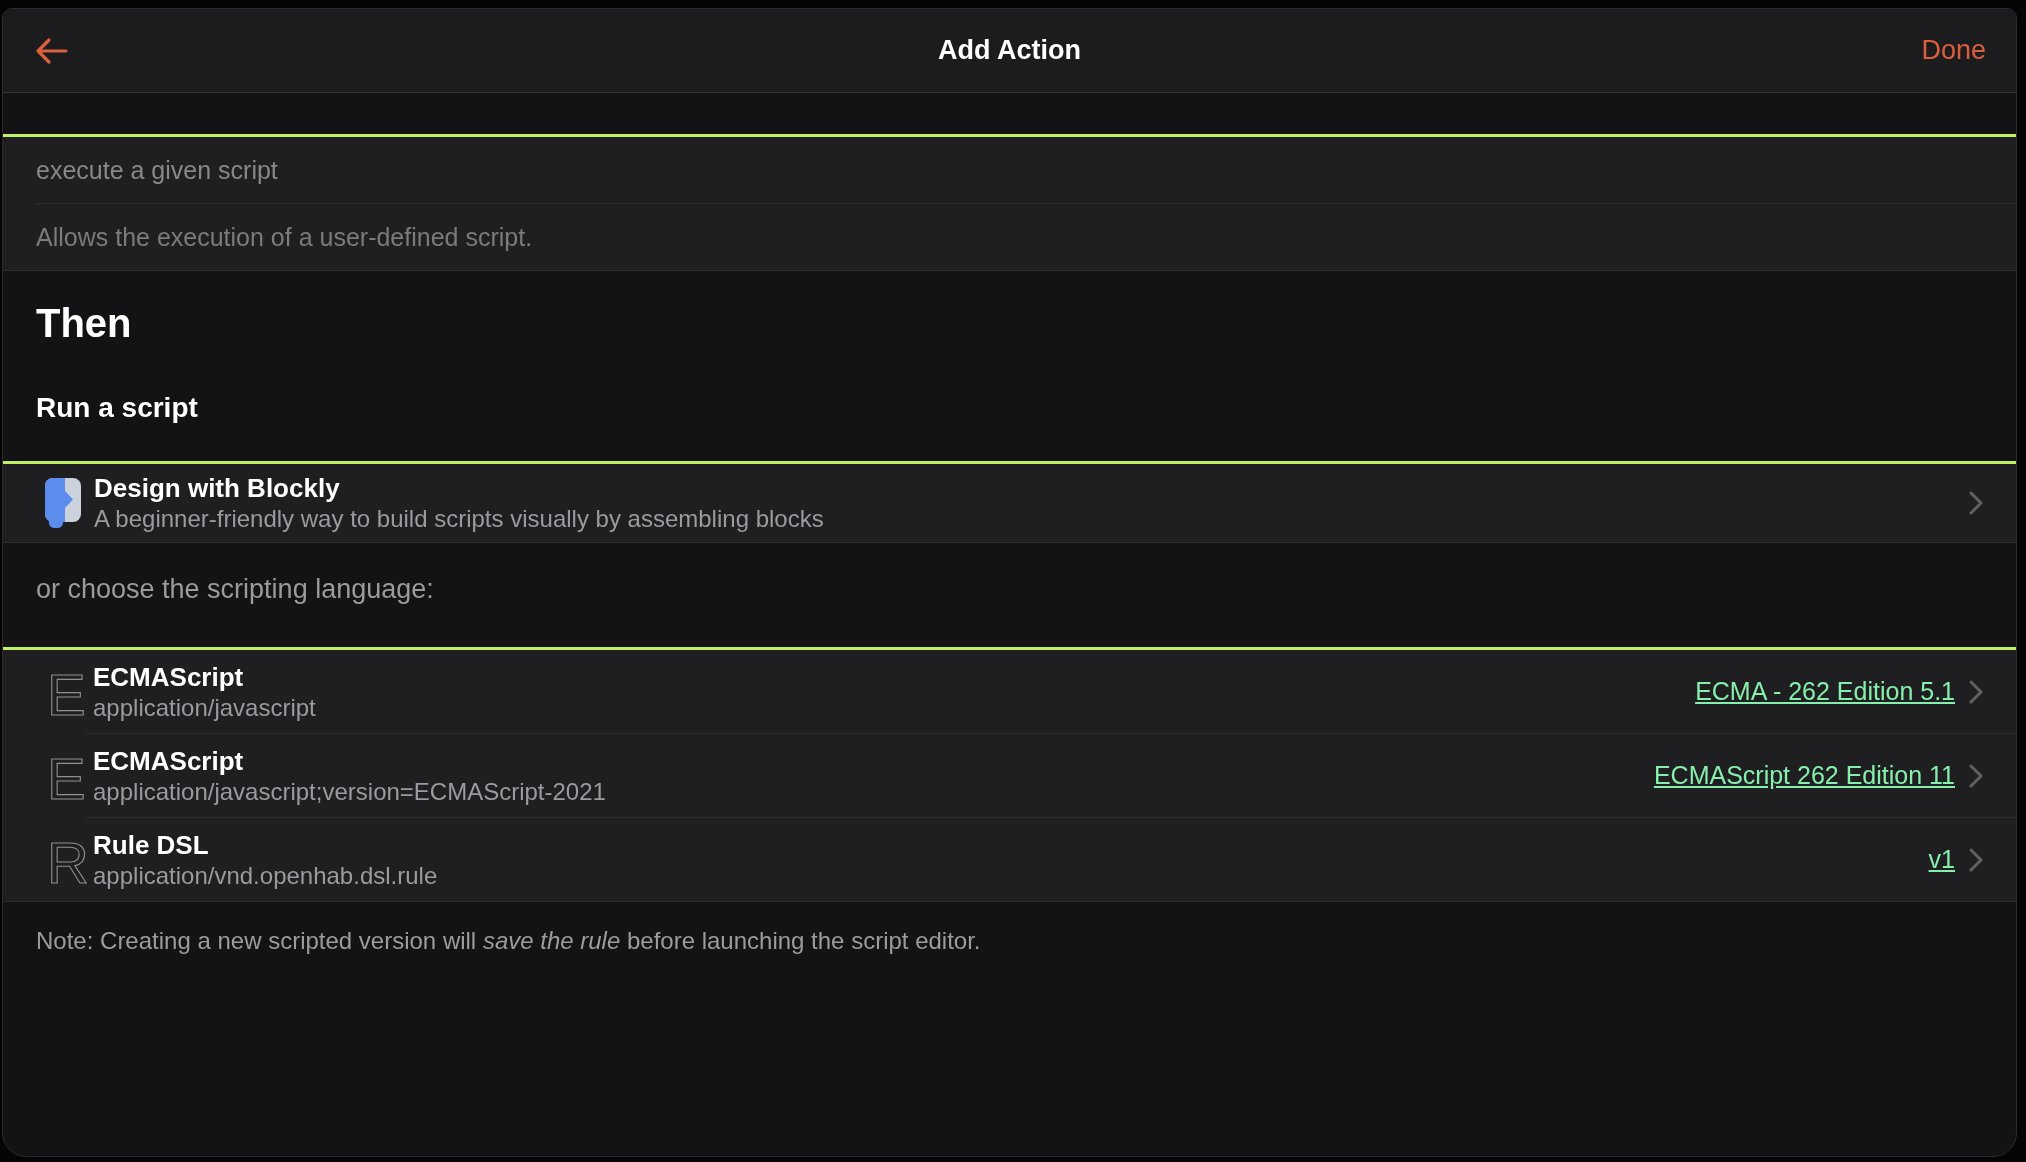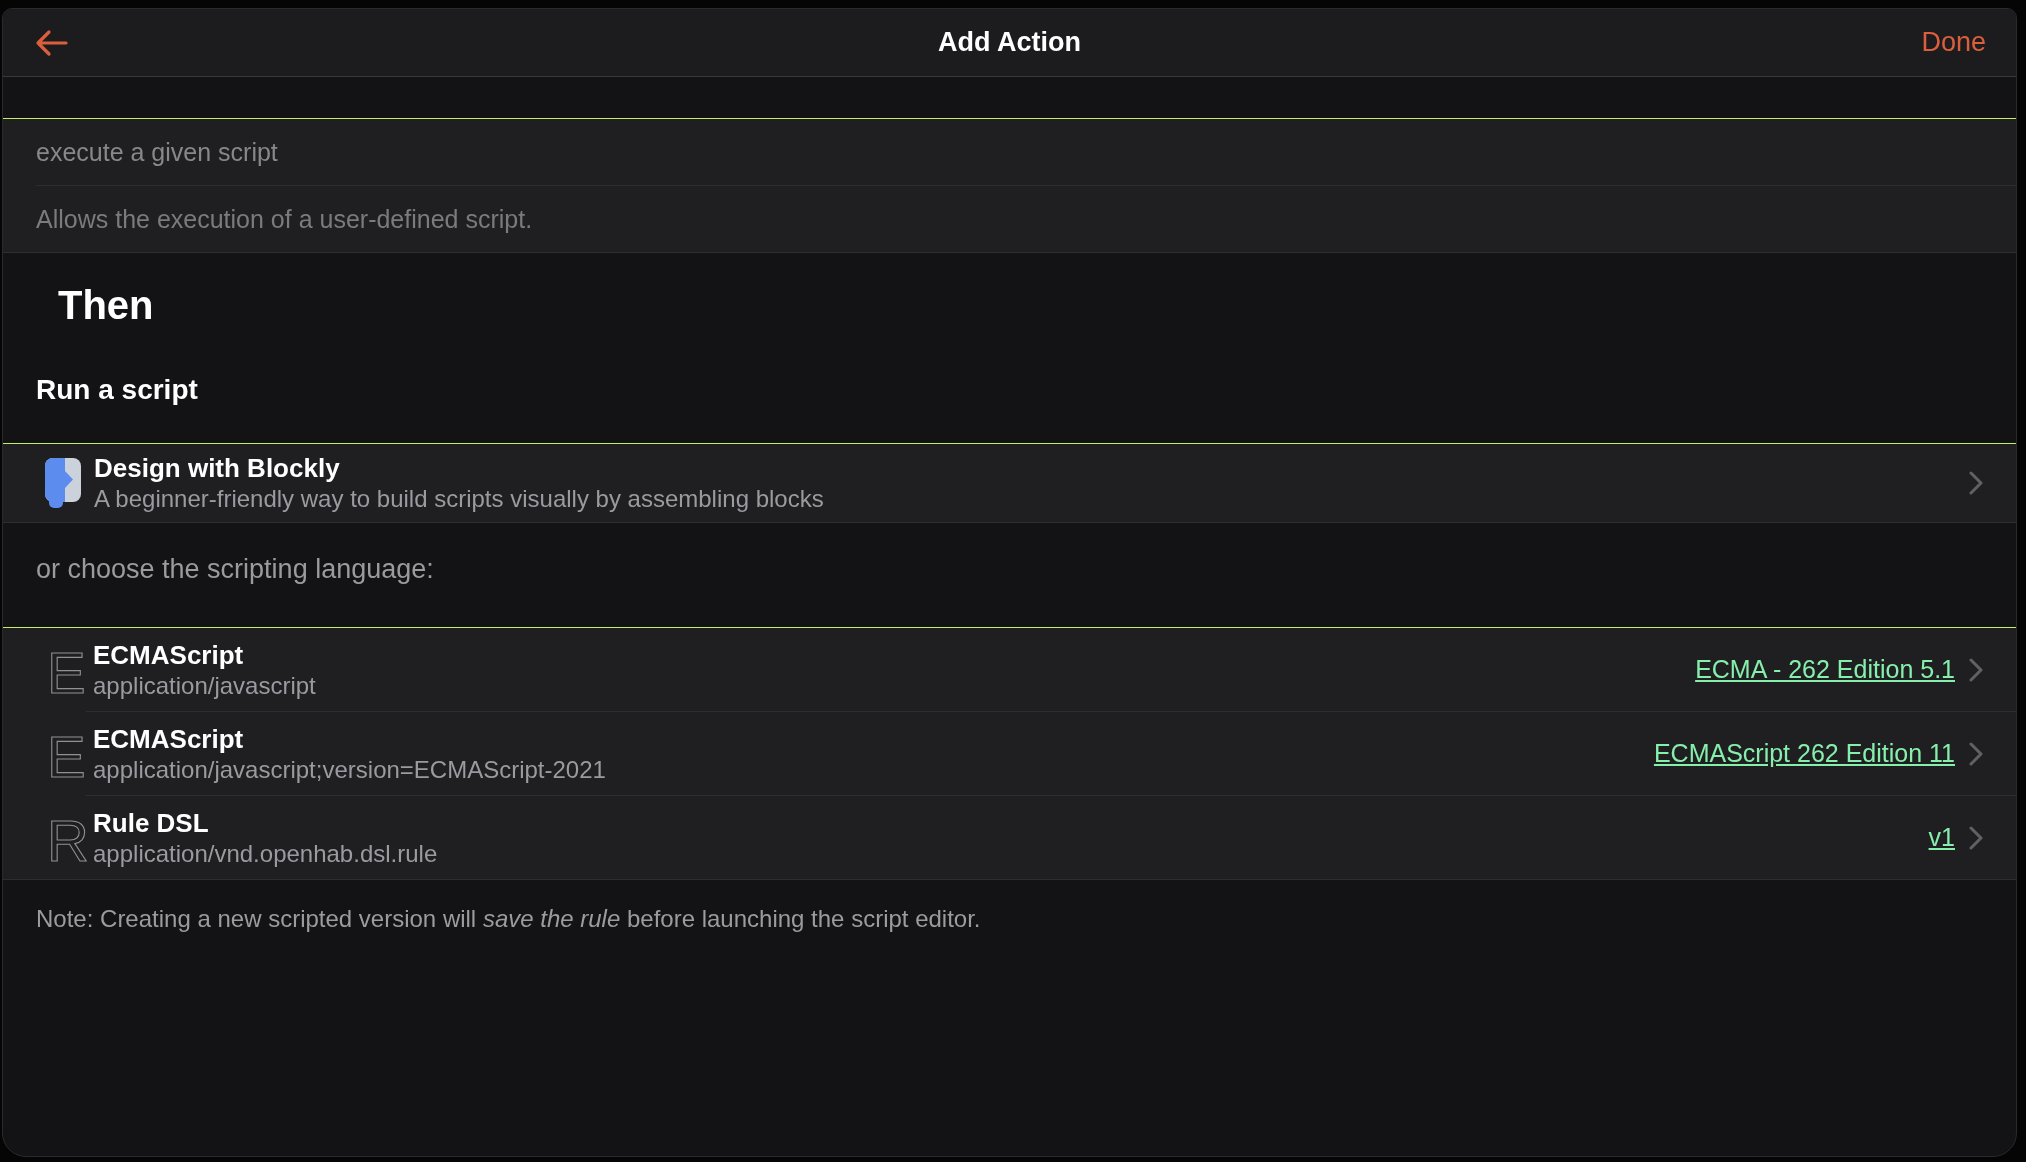--- a/index.html
+++ b/index.html
@@ -6,41 +6,41 @@
   html,body { width:2026px; height:1162px; background:#050505; overflow:hidden;
     font-family:"Liberation Sans","DejaVu Sans",sans-serif; }
 
   .sheet {
     position:absolute; left:2px; top:8px; width:2015px; height:1149px;
     background:#131315; border:1px solid #2a2a2c;
     border-radius:10px 10px 24px 24px; overflow:hidden;
   }
 
   
-  .navbar { height:68px; background:#1c1c1e; border-bottom:1px solid #39393b;
+  .navbar { height:84px; background:#1c1c1e; border-bottom:1px solid #39393b;
     display:flex; align-items:center; padding:0 30px; }
   .nav-left { width:140px; display:flex; align-items:center; cursor:pointer; }
   .nav-title { flex:1; text-align:center; color:#ffffff; font-size:27px; font-weight:700; }
   .nav-right { width:140px; text-align:right; }
   .done-btn { color:var(--color-accent,#dc5f3d); font-size:27px; cursor:pointer; background:none; border:none;
     font-family:inherit; }
 
   
-  .group { background:#1f1f21; border-top:1px solid #bef264; border-bottom:1px solid #2e2e30; }
+  .group { background:#1f1f21; border-top:3px solid #bef264; border-bottom:1px solid #2e2e30; }
   .group-top-gap { margin-top:41px; }
   .value-row { height:66px; display:flex; align-items:center; padding:0 33px; }
   .value-name { color:#87878c; font-size:25px; }
   .value-desc { color:#7a7a7f; font-size:25px; }
   .divider { height:1px; background:#2e2e30; }
   .divider.inset-33 { margin-left:33px; }
   .divider.inset-83 { margin-left:83px; }
 
   
   .then-heading { padding:0 33px; margin-top:28px; font-size:40px; line-height:48px;
-    font-weight:700; color:#ffffff;margin-left:22px; }
+    font-weight:700; color:#ffffff; }
   .sub-heading { padding:0 33px; margin-top:44px; font-size:28px; line-height:34px;
     font-weight:700; color:#ffffff; }
 
   
   .blockly-group { margin-top:36px; }
   .media-row { display:flex; align-items:center; cursor:pointer; }
   .blockly-row { height:78px; padding:0 33px 0 42px; }
   .blockly-icon { width:36px; height:50px; margin-right:13px; flex:none; }
   .media-texts { flex:1; min-width:0; }
   .media-title { color:#ffffff; font-size:26px; line-height:32px; font-weight:700; }

